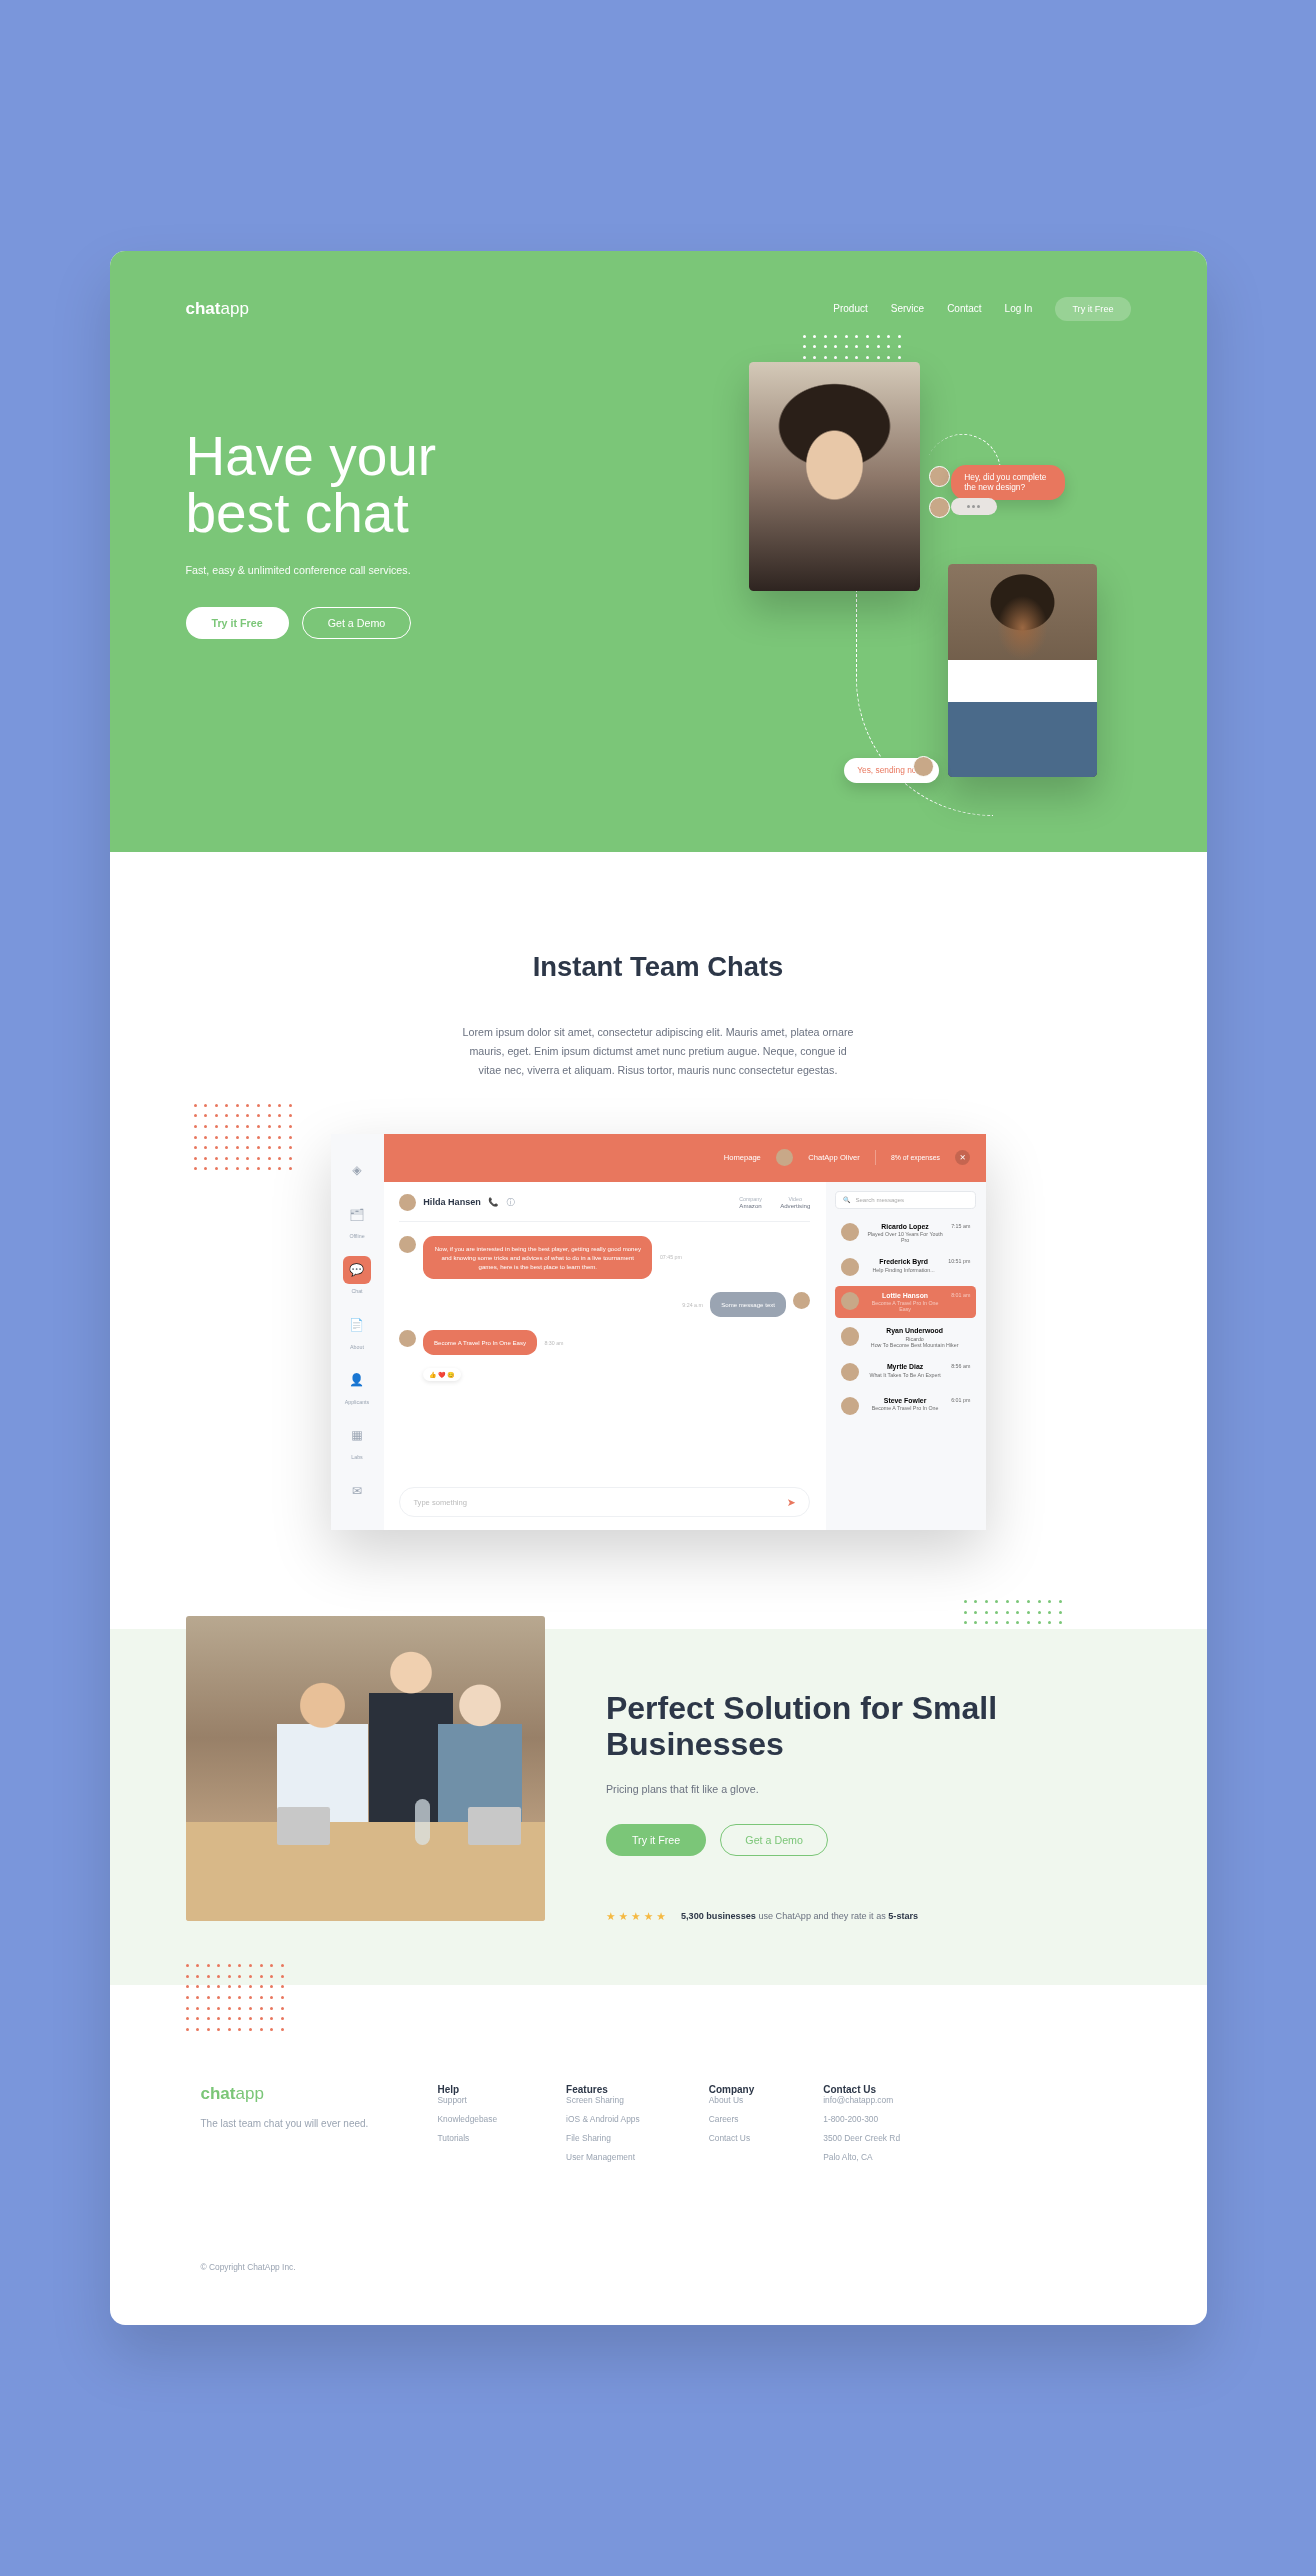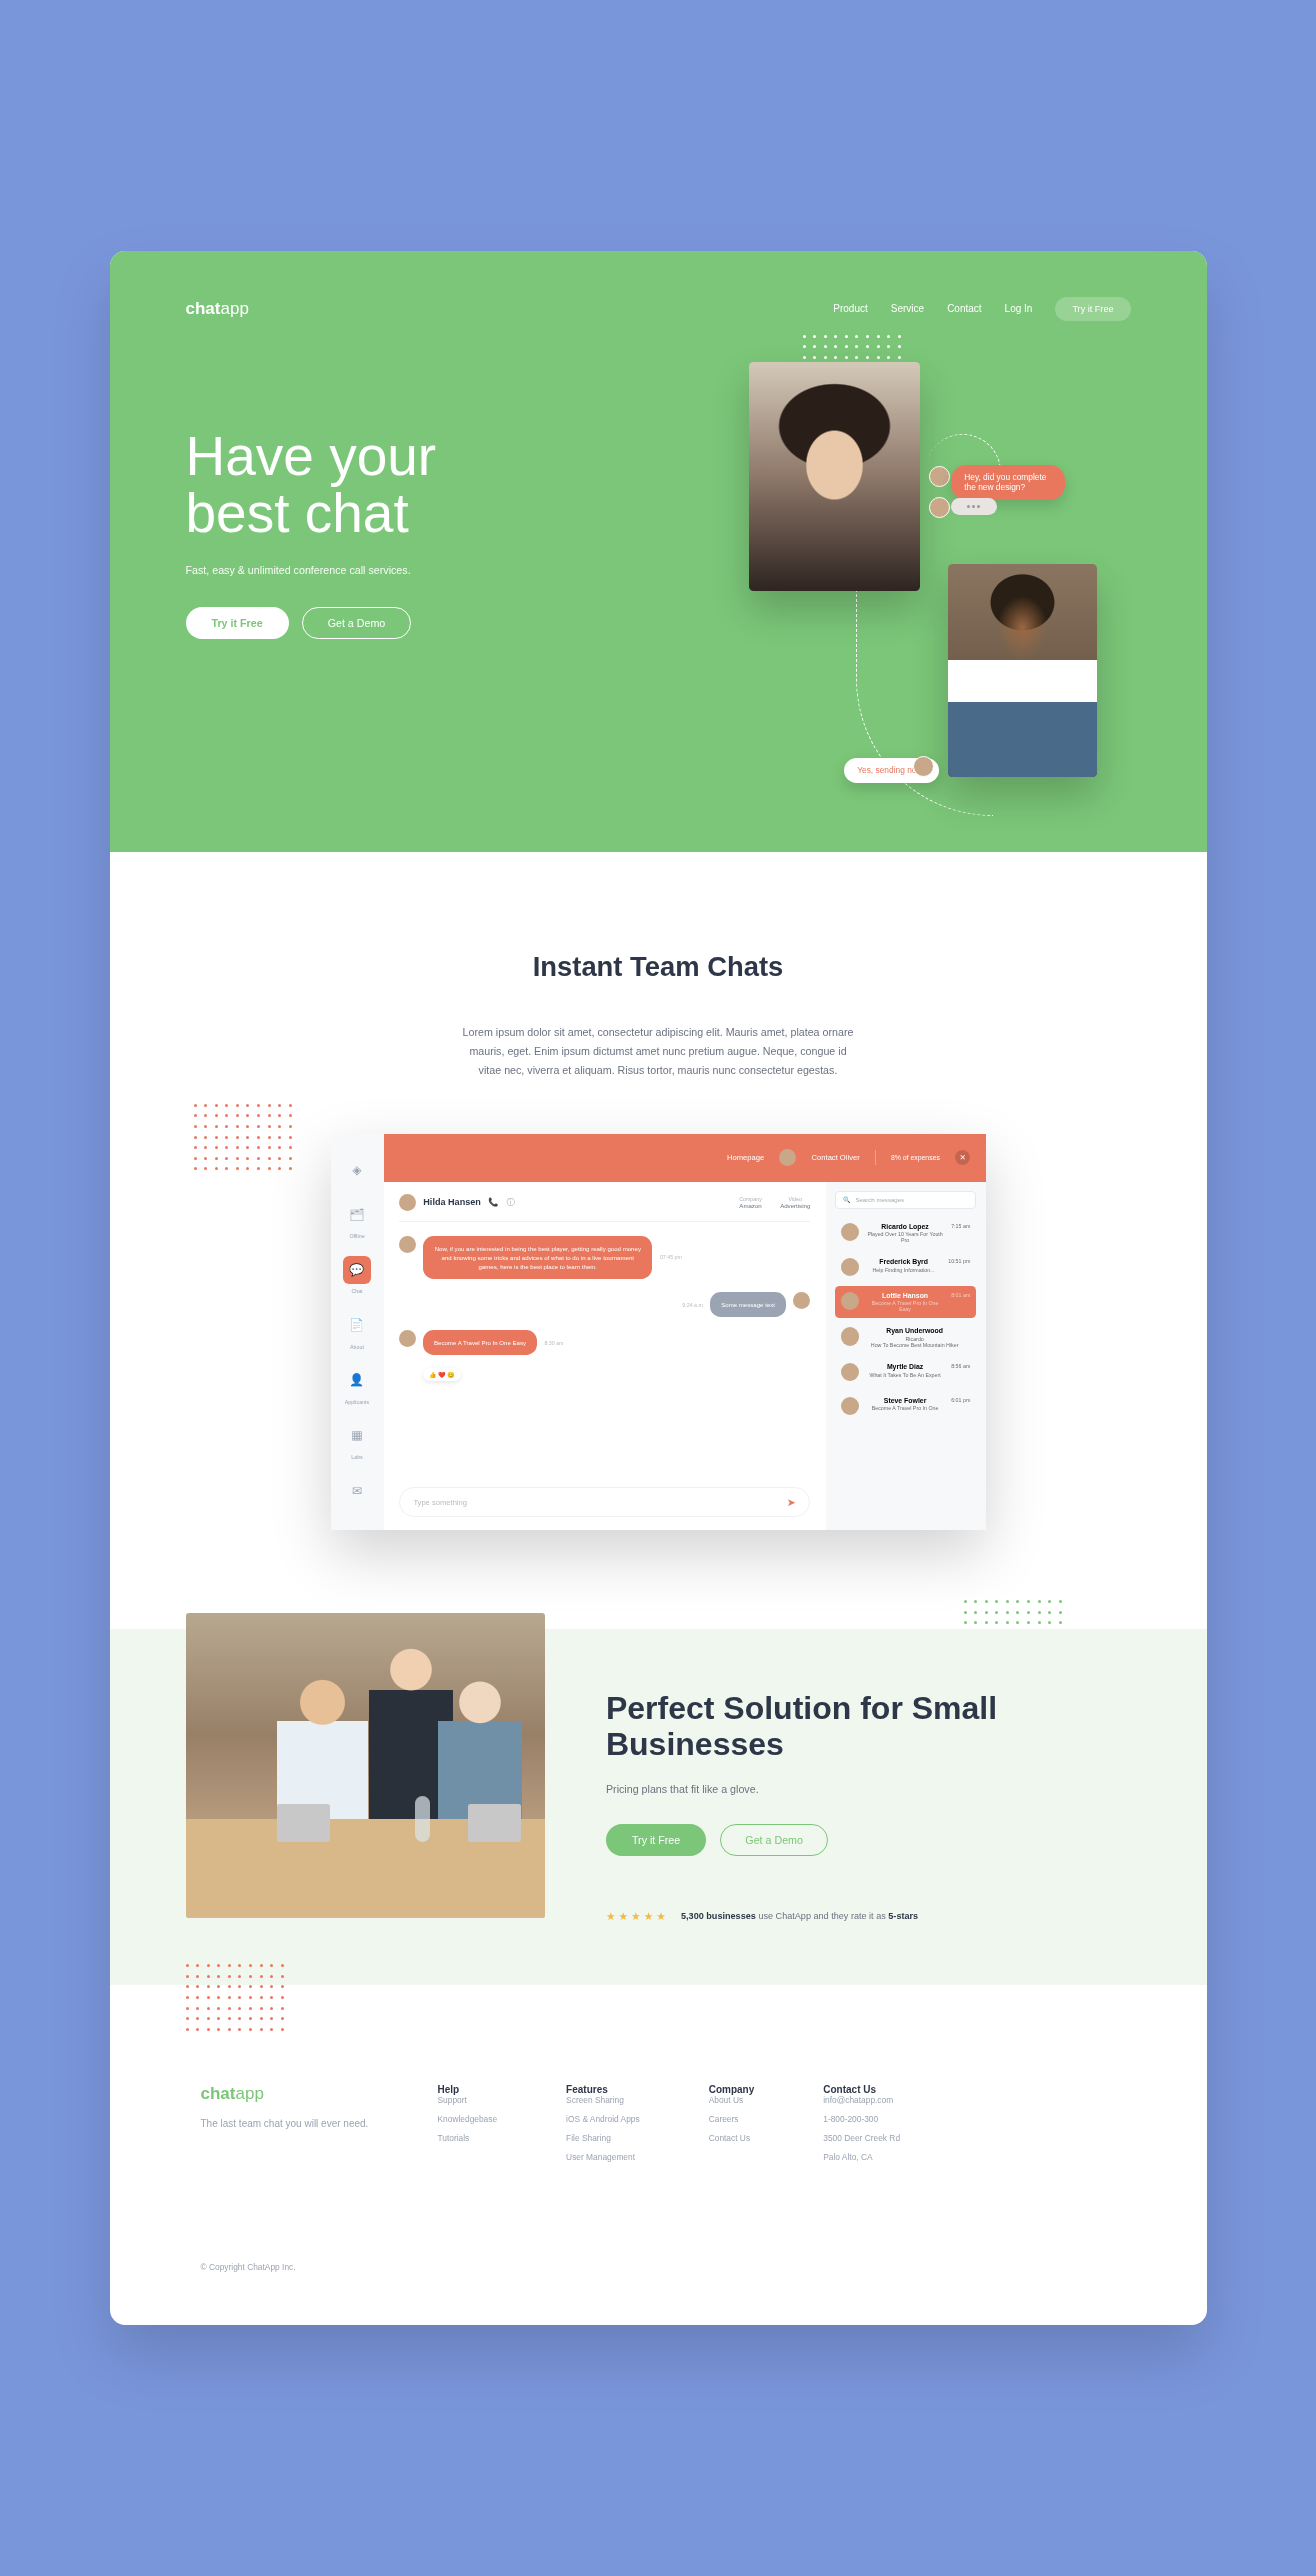--- a/index.html
+++ b/index.html
@@ -82,21 +82,21 @@
 .contact{display:flex;gap:6.1px;padding:6.1px;border-radius:4.6px;margin-bottom:3px}
 .contact.active{background:#e8775e;color:#fff}
 .c-av{width:18.3px;height:18.3px;border-radius:50%;background:#c8a888;flex-shrink:0}
 .c-info{flex:1}
 .c-name{font-size:6.9px;font-weight:600}
 .c-sub{font-size:5.3px;opacity:.6;margin-top:1.5px}
 .c-time{font-size:5.3px;opacity:.6}
 .dots.d-sec2b{bottom:-38px;right:152px;position:absolute}
 .dots.d-sec2b span{background:#7bc678}
 
-.sec3{background:#f0f7ee;padding:0 76px;position:relative;display:flex;gap:61px;align-items:flex-start}
+.sec3{background:#f0f7ee;padding:0 76px;position:relative;display:flex;gap:61px;align-items:center}
 .dots.d-sec3a{top:7.6px;left:335px;position:absolute}
 .dots.d-sec3a span{background:#7bc678}
 .sec3-img{width:396px;height:305px;margin-top:-15.2px;margin-bottom:61px;border-radius:3px;overflow:hidden;position:relative;background:linear-gradient(180deg,#b8a890 0%,#988068 40%,#d8b894 100%)}
 .office{position:absolute;inset:0}
 .person{position:absolute;bottom:91px}
 .person.p-a{left:91px;width:91px;height:152px;background:radial-gradient(circle 23px at 50% 18%,#e8c098 0%,#e8c098 95%,transparent 100%),linear-gradient(180deg,transparent 0%,transparent 30%,#e8eff5 30%)}
 .person.p-b{left:183px;top:30.5px;width:84px;height:183px;background:radial-gradient(circle 21.3px at 50% 14%,#f0d0b0 0%,#f0d0b0 95%,transparent 100%),linear-gradient(180deg,transparent 0%,transparent 25%,#2a303a 25%)}
 .person.p-c{left:252px;width:84px;height:152px;background:radial-gradient(circle 21.3px at 50% 18%,#f0d8c0 0%,#f0d8c0 95%,transparent 100%),linear-gradient(180deg,transparent 0%,transparent 30%,#7090a8 30%)}
 .desk{position:absolute;bottom:0;left:0;right:0;height:99px;background:#d8b888}
 .laptop{position:absolute;width:53px;height:38px;background:#c8c8c8;bottom:76px;border-radius:2.3px}
@@ -330,21 +330,21 @@
           <div class="side-icon">👤</div>
           <div class="side-label">Applicants</div>
           <div class="side-icon">▦</div>
           <div class="side-label">Labs</div>
           <div class="side-icon">✉</div>
         </div>
     <div class="mock-main">
       <div class="mock-top">
         <span>Homepage</span>
         <div class="top-av"></div>
-        <span>Contact Oliver</span>
+        <span>ChatApp Oliver</span>
         <div class="top-sep"></div>
         <span class="top-stat">8% of expenses</span>
         <div class="top-x">✕</div>
       </div>
       <div class="mock-body">
         <div class="chat-pane">
           <div class="chat-head">
             <div class="msg-av"></div>
             <span class="name">Hilda Hansen</span>
             <span class="ic">📞</span>

